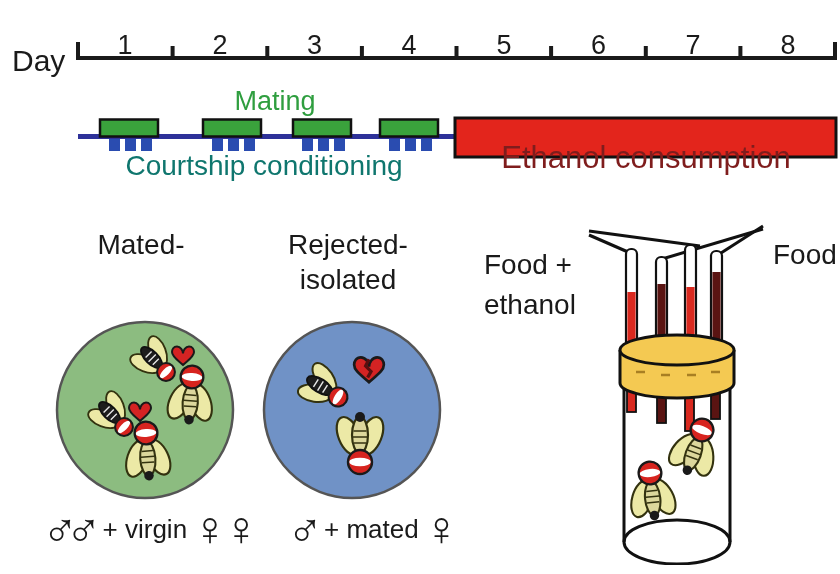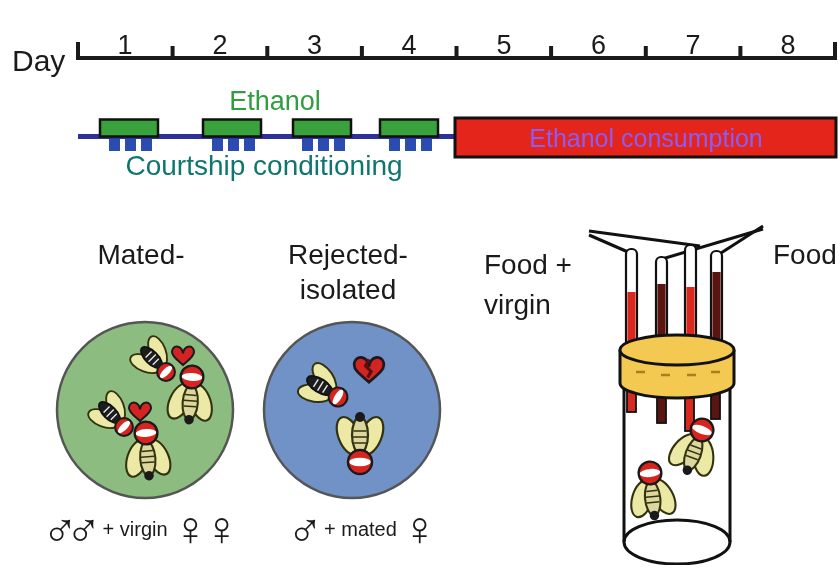--- a/index.html
+++ b/index.html
@@ -4,29 +4,29 @@
 <style>
   html,body{margin:0;padding:0;background:#fff;}
   .stage{position:relative;width:840px;height:565px;background:#fff;overflow:hidden;
          font-family:"Liberation Sans","DejaVu Sans",sans-serif;color:#1a1a1a;text-decoration:underline;}
   .stage svg{position:absolute;left:0;top:0;}
   .t{position:absolute;white-space:nowrap;}
   .day-label{left:12px;top:44px;font-size:30px;}
   .day-num{top:30px;font-size:27px;transform:translateX(-50%);}
   .mating{left:275px;top:86px;font-size:27px;color:#2f9e3f;transform:translateX(-50%);}
   .courtship{left:264px;top:150px;font-size:28px;color:#0f766e;transform:translateX(-50%);}
-  .ethanol{left:646px;top:124px;font-size:25px;color:#8b5cf6;transform:translateX(-50%);}
-  .group-title{top:237px;font-size:28px;line-height:35px;text-align:center;transform:translateX(-50%);}
+  .ethanol{left:646px;top:140px;font-size:31px;color:#7f1d1d;transform:translateX(-50%);}
+  .group-title{top:227px;font-size:28px;line-height:35px;text-align:center;transform:translateX(-50%);}
   .food-ethanol{left:484px;top:209px;font-size:28px;line-height:40px;margin-top:36px;}
   .food{left:773px;top:206px;font-size:28px;margin-top:33px;}
   .formula{position:absolute;top:498px;height:62px;display:flex;align-items:center;}
   .formula .sym{font-size:48px;font-weight:bold;line-height:1;}
   .formula .males{letter-spacing:-0.26em;padding-right:0.24em;}
   .formula .females{letter-spacing:-0.10em;padding-left:0.06em;}
-  .formula .mid{font-size:20px;padding:0 2px;}
+  .formula .mid{font-size:26px;padding:0 2px;}
 </style>
 </head>
 <body>
 
 <div class="stage">
 
 <svg width="840" height="574" viewBox="0 0 840 574">
   <defs>
     <g id="heart-shape">
       <path d="M0,3.5 C0,0.5 -2.5,-3.5 -6,-3.5 C-9.5,-3.5 -11,-0.5 -11,2 C-11,6.5 -5.5,10 0,15 C5.5,10 11,6.5 11,2 C11,-0.5 9.5,-3.5 6,-3.5 C2.5,-3.5 0,0.5 0,3.5 Z" fill="#d42323" stroke="#1a1a1a" stroke-width="2"></path>
@@ -159,35 +159,35 @@
   <div class="t day-label">Day</div>
   <div class="t day-num" style="left:125px">1</div>
   <div class="t day-num" style="left:220px">2</div>
   <div class="t day-num" style="left:314.5px">3</div>
   <div class="t day-num" style="left:409px">4</div>
   <div class="t day-num" style="left:504px">5</div>
   <div class="t day-num" style="left:598.5px">6</div>
   <div class="t day-num" style="left:693px">7</div>
   <div class="t day-num" style="left:788px">8</div>
 
-  <div class="t mating">Ethanol</div>
+  <div class="t mating">Mating</div>
   <div class="t courtship">Courtship conditioning</div>
   <div class="t ethanol">Ethanol consumption</div>
 
   <div class="t group-title" style="left:141px">
     <div>Mated-</div>
   </div>
   <div class="t group-title" style="left:348px">
     <div>Rejected-</div>
     <div>isolated</div>
   </div>
 
   <div class="t food-ethanol">
     <div>Food +</div>
-    <div>virgin</div>
+    <div>ethanol</div>
   </div>
   <div class="t food">Food</div>
 
   <div class="formula" style="left:42px">
     <span class="sym males">♂♂</span>
     <span class="mid">+ virgin</span>
     <span class="sym females">♀♀</span>
   </div>
   <div class="formula" style="left:287px">
     <span class="sym males">♂</span>

